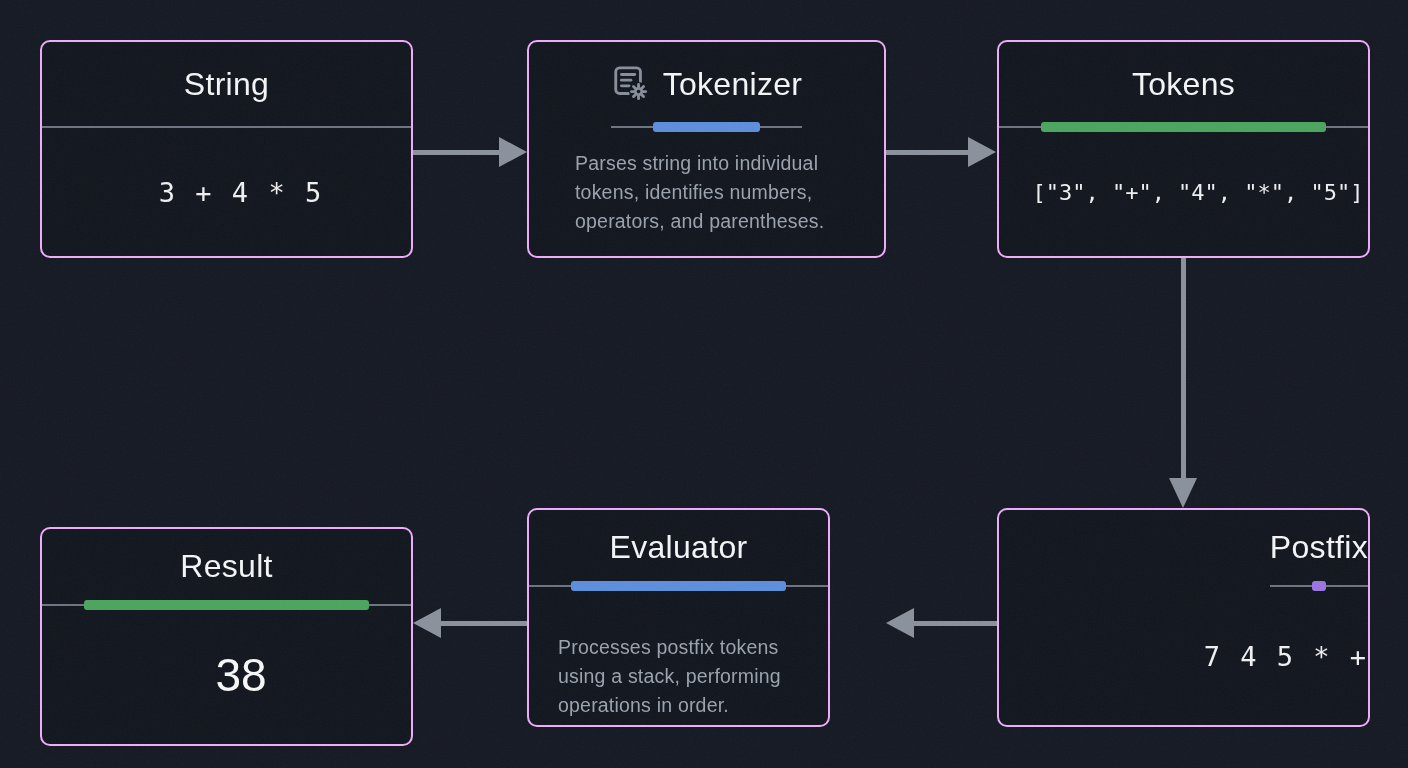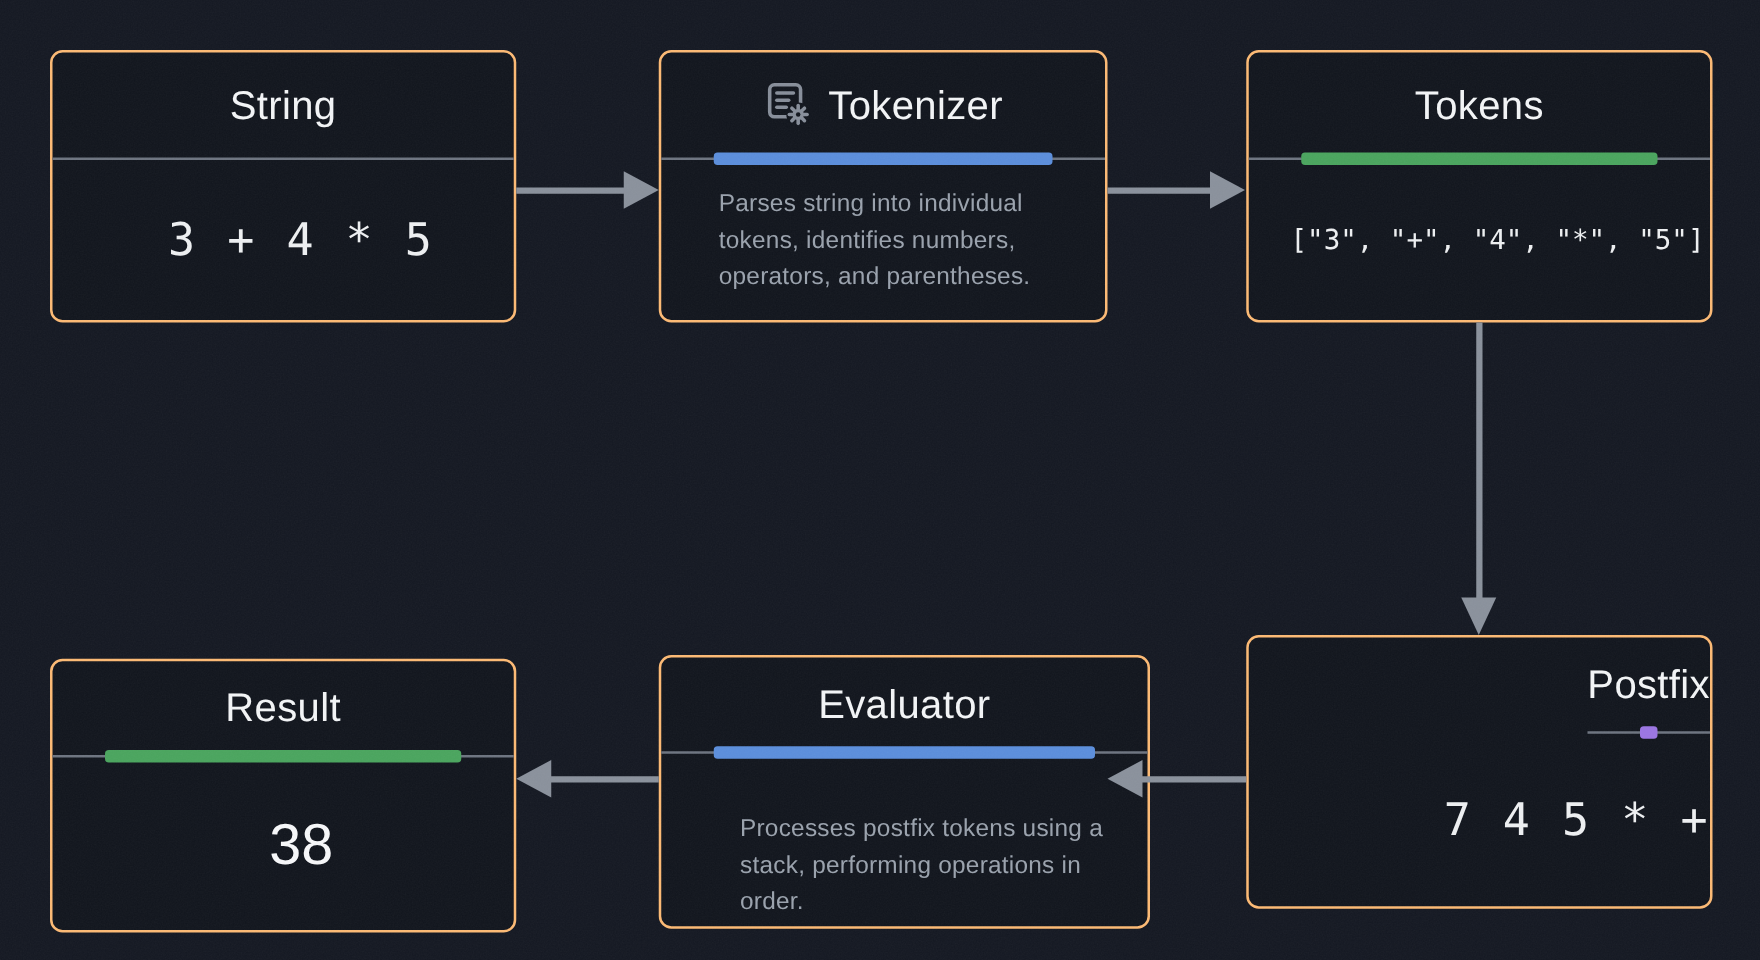--- a/index.html
+++ b/index.html
@@ -8,21 +8,21 @@
     width: 1408px;
     height: 768px;
     background: #141822;
     overflow: hidden;
     font-family: "Liberation Sans", "DejaVu Sans", sans-serif;
   }
   .node {
     position: absolute;
     box-sizing: border-box;
     background: #11151d;
-    border: 2px solid #fdba74;
+    border: 2px solid #f0abfc;
     border-radius: 10px;
     display: flex;
     flex-direction: column;
   }
   .node-header {
     position: relative;
     height: 84px;
     flex: 0 0 auto;
     display: flex;
     align-items: center;
@@ -50,21 +50,21 @@
   .node-body {
     flex: 1 1 auto;
     display: flex;
     align-items: center;
     justify-content: center;
     padding-left: 29px;
   }
   .mono-value {
     font-family: "DejaVu Sans Mono", "Liberation Mono", monospace;
     color: #eef0f2;
-    font-size: 36px;
+    font-size: 27px;
     letter-spacing: 2px;
     white-space: nowrap;
   }
   .mono-small { font-size: 22px; letter-spacing: 0; }
   .big-value {
     color: #f7f8fa;
     font-size: 46px;
     font-weight: 500;
   }
   .node-desc {
@@ -98,21 +98,21 @@
 
   <div class="node" style="left:40px; top:40px; width:373px; height:218px;">
     <div class="node-header">
       <span class="node-title">String</span>
     </div>
     <div class="node-body">
       <span class="mono-value">3 + 4 * 5</span>
     </div>
   </div>
 
-  <div class="node" style="left:527px; top:40px; width:359px; height:218px;">
+  <div class="node" style="left:527px; top:40px; width:359px; height:218px;align-items:center;">
     <div class="node-header">
       <span class="tok-icon">
         <svg width="38" height="38" viewBox="0 0 40 40">
           <rect x="5" y="4" width="26" height="27" rx="4" fill="none" stroke="#878e9a" stroke-width="3"></rect>
           <line x1="11" y1="11" x2="25" y2="11" stroke="#878e9a" stroke-width="3" stroke-linecap="round"></line>
           <line x1="11" y1="17" x2="21" y2="17" stroke="#878e9a" stroke-width="3" stroke-linecap="round"></line>
           <line x1="11" y1="23" x2="19" y2="23" stroke="#878e9a" stroke-width="3" stroke-linecap="round"></line>
           <circle cx="29" cy="29" r="10" fill="#11151d"></circle>
           <g stroke="#878e9a" stroke-width="3" stroke-linecap="round">
             <line x1="29" y1="21.5" x2="29" y2="24"></line>
@@ -149,21 +149,21 @@
   <div class="node row2" style="left:40px; top:508px; width:373px; height:219px;margin-top:19px;">
     <div class="node-header">
       <span class="node-title">Result</span>
       <span class="accent-bar" style="background: rgb(74, 165, 94);"></span>
     </div>
     <div class="node-body">
       <span class="big-value">38</span>
     </div>
   </div>
 
-  <div class="node row2" style="left:527px; top:524px; width:393px; height:219px;gap:40px;">
+  <div class="node row2" style="left:527px; top:508px; width:303px; height:219px;gap:40px;">
     <div class="node-header">
       <span class="node-title">Evaluator</span>
       <span class="accent-bar" style="background: rgb(91, 142, 220);"></span>
     </div>
     <div class="node-body">
       <span class="node-desc">Processes postfix tokens using a stack, performing operations in order.</span>
     </div>
   </div>
 
   <div class="node row2" style="left:997px; top:508px; width:373px; height:219px;align-items:flex-end;">

